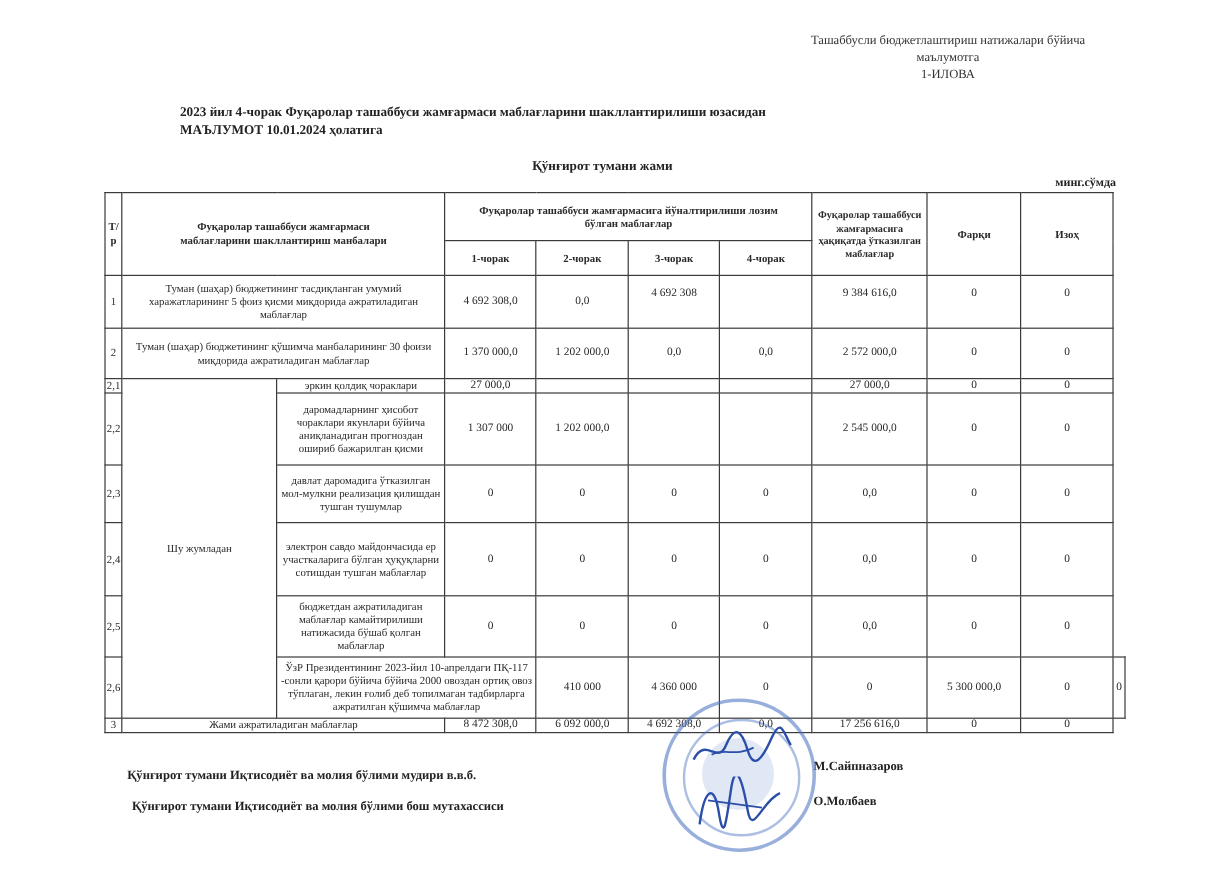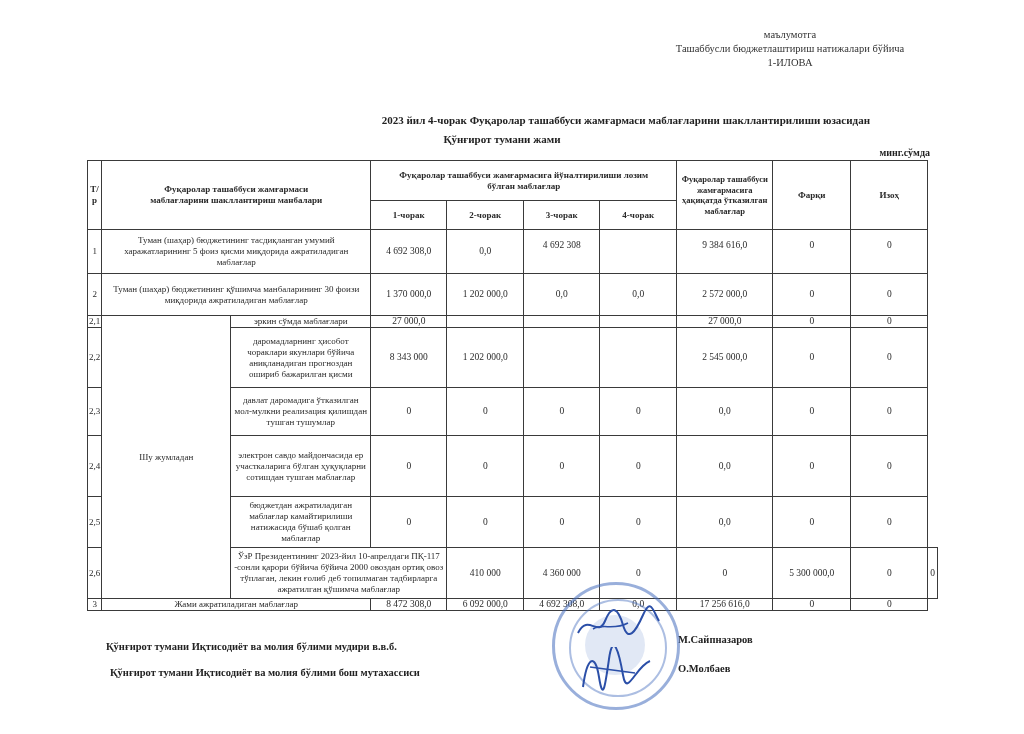--- a/index.html
+++ b/index.html
@@ -1,20 +1,20 @@
 <!DOCTYPE html>
 <html><head>
 <meta charset="utf-8">
 <style>
   html, body { margin: 0; padding: 0; background: #ffffff; }
   body { width: 1024px; height: 734px; position: relative; overflow: hidden;
          font-family: "Liberation Serif", "DejaVu Serif", serif; color: #2a2a2a; }
   .abs { position: absolute; }
   .annex { left: 640px; top: 28px; width: 300px; text-align: center; font-size: 10.5px; line-height: 14px; color: #333; }
-  .title { left: 150px; top: 87px; width: 720px; text-align: right; font-size: 11px; font-weight: bold; line-height: 15px; color: #222; margin-top: 26px; }
+  .title { left: 150px; top: 87px; width: 720px; text-align: left; font-size: 11px; font-weight: bold; line-height: 15px; color: #222; }
   .district { left: 392px; top: 133px; width: 220px; text-align: center; font-size: 11px; font-weight: bold; color: #222; }
   .unit { left: 820px; top: 147px; width: 110px; text-align: right; font-size: 10px; font-weight: bold; color: #222; }
   table.report { position: absolute; left: 87px; top: 160px; border-collapse: collapse; table-layout: fixed;
                  font-size: 9px; color: #2a2a2a; }
   table.report td, table.report th { border: 1px solid #3a3a3a; text-align: center; vertical-align: middle;
                  padding: 0 2px; overflow: hidden; line-height: 11px; }
   table.report th { font-weight: bold; font-size: 9px; }
   .num { font-size: 9.5px; }
   .rownum { font-size: 9px; padding: 0 1px !important; }
   .sign { font-size: 10.5px; font-weight: bold; color: #222; }
@@ -23,27 +23,28 @@
   .stamp-inner { position: absolute; left: 14px; top: 14px; width: 94px; height: 94px; border-radius: 50%;
            border: 2px solid rgba(70,110,190,0.45); }
   .stamp-core { position: absolute; left: 30px; top: 30px; width: 60px; height: 60px; border-radius: 50%;
            background: rgba(90,130,200,0.18); }
   .sig { position: absolute; }
 </style>
 </head>
 <body>
 
 <div class="abs annex">
+  <div>Ташаббусли бюджетлаштириш натижалари бўйича</div>
   <div>маълумотга</div>
-  <div>Ташаббусли бюджетлаштириш натижалари бўйича</div>
   <div>1-ИЛОВА</div>
 </div>
 
 <div class="abs title">
   <div>2023 йил 4-чорак Фуқаролар ташаббуси жамғармаси маблағларини шакллантирилиши юзасидан</div>
+  <div>МАЪЛУМОТ  10.01.2024 ҳолатига</div>
 </div>
 
 <div class="abs district">Қўнғирот тумани жами</div>
 <div class="abs unit">минг.сўмда</div>
 
 <table class="report">
   <colgroup>
     <col style="width:14px">
       <col style="width:129px">
       <col style="width:140px">
@@ -91,34 +92,34 @@
     <td class="num">0,0</td>
     <td class="num">0,0</td>
     <td class="num">2 572 000,0</td>
     <td class="num">0</td>
     <td class="num">0</td>
   </tr>
 
   <tr style="height:10px">
     <td class="rownum" style="text-align:left">2,1</td>
     <td rowspan="6">Шу жумладан</td>
-    <td>эркин сўмда маблағлари</td>
+    <td>эркин қолдиқ чораклари</td>
     <td class="num">27 000,0</td>
     <td class="num"></td>
     <td class="num"></td>
     <td class="num"></td>
     <td class="num">27 000,0</td>
     <td class="num">0</td>
     <td class="num">0</td>
   </tr>
 
   <tr style="height:60px">
     <td class="rownum" style="text-align:right">2,2</td>
     <td>даромадларнинг ҳисобот чораклари якунлари бўйича аниқланадиган прогноздан ошириб бажарилган қисми</td>
-    <td class="num">8 343 000</td>
+    <td class="num">1 307 000</td>
     <td class="num">1 202 000,0</td>
     <td class="num"></td>
     <td class="num"></td>
     <td class="num">2 545 000,0</td>
     <td class="num">0</td>
     <td class="num">0</td>
   </tr>
 
   <tr style="height:48px">
     <td class="rownum" style="text-align:right">2,3</td>

